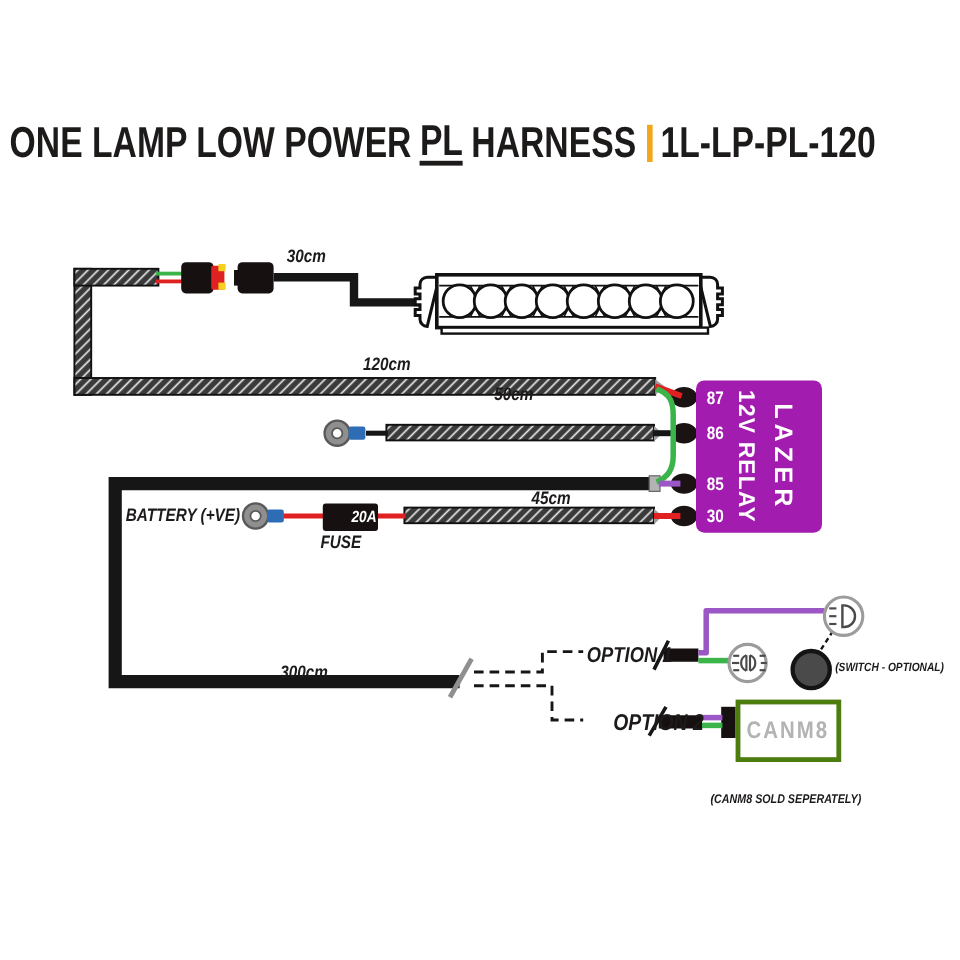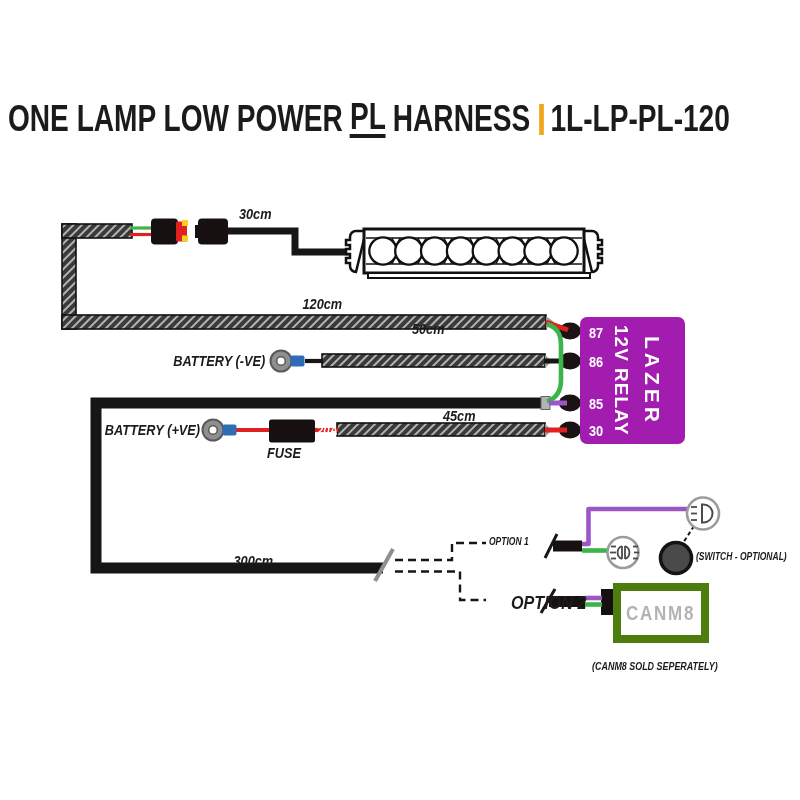--- a/index.html
+++ b/index.html
@@ -22,21 +22,21 @@
   .small{font-size:10px;}
   .white{color:#ffffff;}
   
   .relay{position:absolute;left:580px;top:317px;width:105px;height:127px;border-radius:7px;z-index:2;}
   .relay .term{position:absolute;left:9px;color:#fff;font-weight:700;font-size:15px;transform:scaleX(.85);transform-origin:left center;}
   .vtext{position:absolute;top:0;height:127px;display:flex;align-items:center;justify-content:center;
          writing-mode:vertical-rl;color:#fff;font-weight:700;white-space:nowrap;}
   .relay .rtype{left:30px;font-size:19px;letter-spacing:1px;}
   .relay .rbrand{left:60px;font-size:21px;letter-spacing:4px;}
   
-  .canm8{position:absolute;left:613px;top:583px;width:80px;height:44px;border:8px solid #4d7c0f;
+  .canm8{position:absolute;left:613px;top:583px;width:80px;height:44px;border:4px solid #4d7c0f;
          background:#fff;z-index:3;display:flex;align-items:center;justify-content:center;}
   .canm8 span{font-weight:700;font-size:20px;letter-spacing:2px;transform:scaleX(.85);}
   
   .watermark{position:absolute;left:452px;top:352px;z-index:6;font-family:"DejaVu Sans",sans-serif;
              font-size:31px;letter-spacing:6px;opacity:.88;white-space:nowrap;}
 </style>
 </head>
 <body>
 
 <div class="canvas">
@@ -211,36 +211,35 @@
     <span class="sep" style="background-color: rgb(242, 167, 27);"></span>
     <span>1L-LP-PL-120</span>
   </div>
 
   <div class="lbl" style="left:205px;top:205px;width:100px;"><span>30cm</span></div>
   <div class="lbl" style="left:272px;top:295px;width:100px;"><span>120cm</span></div>
   <div class="lbl" style="left:378px;top:320px;width:100px;"><span>50cm</span></div>
   <div class="lbl" style="left:378px;top:407px;width:100px;text-align:right;"><span>45cm</span></div>
   <div class="lbl" style="left:203px;top:552px;width:100px;"><span>300cm</span></div>
 
-  <div class="lbl right" style="left:100px;top:352px;width:165px;"><span>BATTERY (-VE)</span></div>
   <div class="lbl right" style="left:50px;top:421px;width:150px;"><span>BATTERY (+VE)</span></div>
 
-  <div class="lbl white" style="left:269px;top:423px;width:68px;font-size:13.5px;padding-left:24px;"><span>20A</span></div>
+  <div class="lbl white" style="left:269px;top:423px;width:68px;font-size:13.5px;"><span>20A</span></div>
   <div class="lbl" style="left:254px;top:444px;width:60px;font-size:15px;"><span>FUSE</span></div>
 
   <div class="relay" style="background-color: #a21caf;">
     <div class="term" style="top:7px;">87</div>
     <div class="term" style="top:36px;">86</div>
     <div class="term" style="top:78px;">85</div>
     <div class="term" style="top:105px;">30</div>
     <div class="vtext rtype">12V RELAY</div>
     <div class="vtext rbrand">LAZER</div>
   </div>
 
-  <div class="lbl left" style="left:489px;top:536px;font-size:10px;"><span>OPTION 1</span></div>
+  <div class="lbl left" style="left:489px;top:536px;font-size:18px;"><span>OPTION 1</span></div>
   <div class="lbl left" style="left:511px;top:592px;font-size:19px;"><span>OPTION 2</span></div>
   <div class="lbl left small" style="left:696px;top:551px;"><span>(SWITCH - OPTIONAL)</span></div>
 
   <div class="canm8">
     <span style="color: rgb(179, 179, 179);">CANM8</span>
   </div>
   <div class="lbl" style="left:565px;top:632px;width:180px;font-size:10.5px;margin-top:28px;"><span>(CANM8 SOLD SEPERATELY)</span></div>
 
 
 </div>

